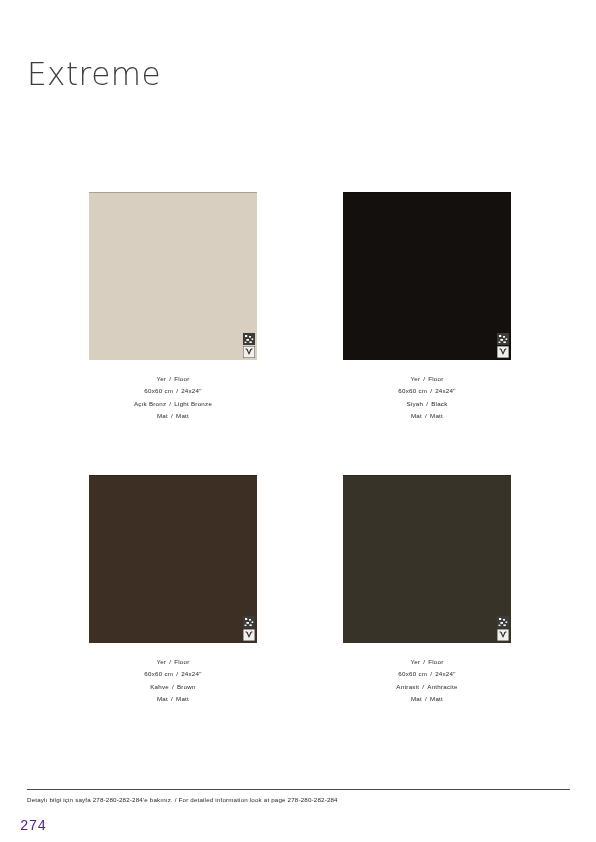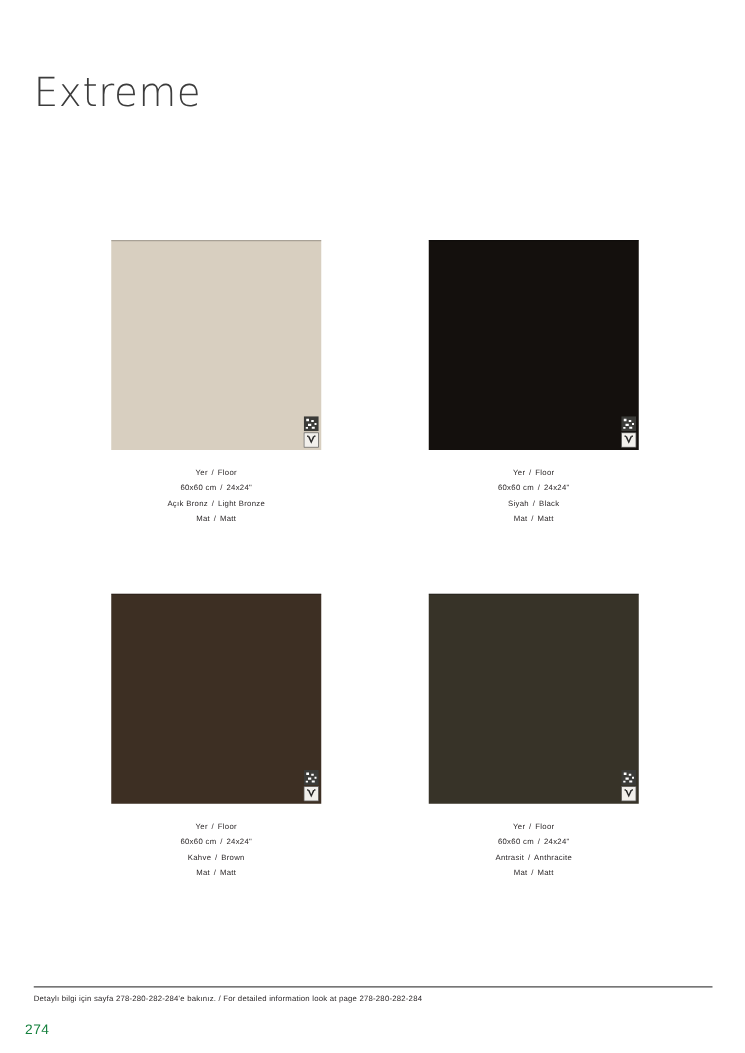--- a/index.html
+++ b/index.html
@@ -126,24 +126,24 @@
     font-size: 6.2px;
     line-height: 10px;
     letter-spacing: 0.18px;
     color: #231f20;
     white-space: nowrap;
   }
   .page-number {
     position: absolute;
     left: 20px;
     top: 818px;
-    font-size: 11px;
+    font-size: 14px;
     font-weight: 300;
-    color: #15803d;
-    font-family: Liberation Sans, sans-serif;
+    color: #4c1d95;
+    font-family: Liberation Mono, monospace;
     letter-spacing: 0.4px;
   }
 </style>
 </head>
 <body>
 
 <h1 class="page-title">Extreme</h1>
 
 <div class="grid">
 

